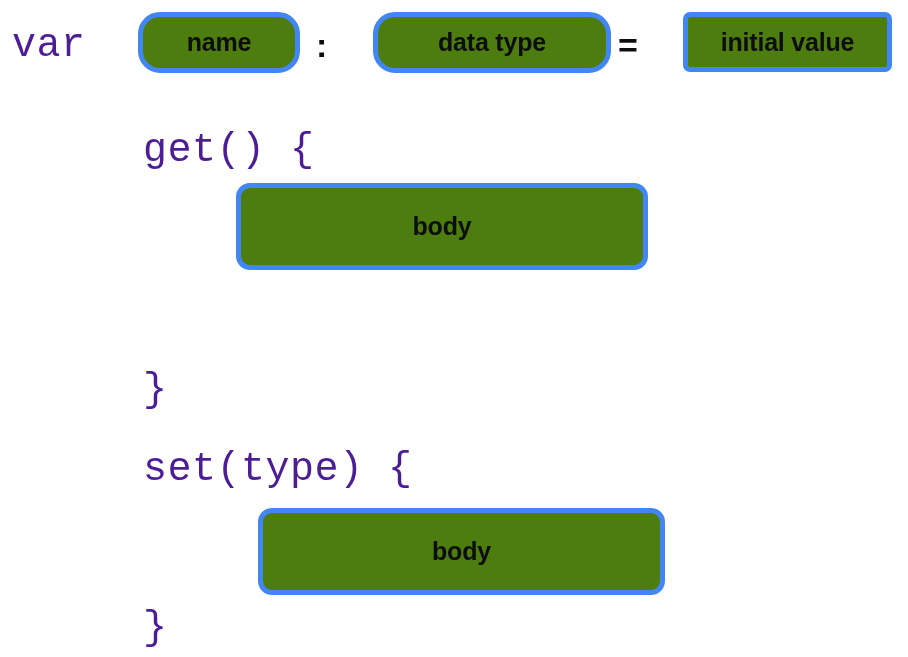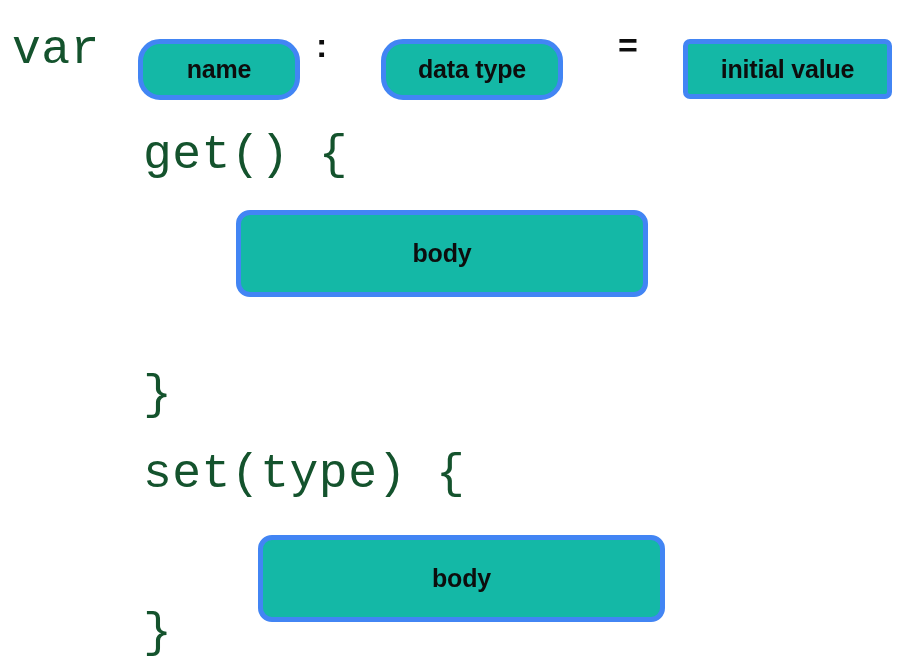--- a/index.html
+++ b/index.html
@@ -15,50 +15,49 @@
     background: #ffffff;
     overflow: hidden;
     font-family: "Liberation Sans", sans-serif;
     -webkit-font-smoothing: antialiased;
   }
 
   
   .code {
     position: absolute;
     font-family: "Liberation Mono", "DejaVu Sans Mono", monospace;
-    font-size: 48px;
+    font-size: 40px;
     font-weight: 400;
-    color: #14532d;
+    color: #4c1d95;
     white-space: pre;
     line-height: 1;
     letter-spacing: 0.5px;
   }
 
   
   .op {
     position: absolute;
     font-family: "Liberation Sans", sans-serif;
     font-weight: 700;
     font-size: 34px;
     color: #0d0d0d;
     line-height: 1;
     white-space: pre;
   }
 
   
   .slot {
     position: absolute;
     box-sizing: border-box;
-    background: #14b8a6;
+    background: #4d7c0f;
     border: 5px solid #4285f4;
     border-radius: 14px;
     display: flex;
     align-items: center;
     justify-content: center;
-    margin-top: 27px;
   }
   .slot > .slot-label {
     font-family: "Liberation Sans", sans-serif;
     font-weight: 700;
     font-size: 25px;
     color: #0d0d0d;
     letter-spacing: -0.2px;
     white-space: nowrap;
     line-height: 1;
   }
@@ -71,21 +70,21 @@
 <div id="canvas">
 
   <span class="code" style="left:12px; top:26px;">var</span>
 
   <div class="slot pill" style="left:138px; top:12px; width:162px; height:61px;">
     <span class="slot-label">name</span>
   </div>
 
   <span class="op" style="left:316px; top:28px;">:</span>
 
-  <div class="slot pill" style="left:381px; top:12px; width:182px; height:61px;">
+  <div class="slot pill" style="left:373px; top:12px; width:238px; height:61px;">
     <span class="slot-label">data type</span>
   </div>
 
   <span class="op" style="left:618px; top:28px;">=</span>
 
   <div class="slot pill" style="left:683px; top:12px; width:209px; height:60px;border-radius:7px;">
     <span class="slot-label">initial value</span>
   </div>
 
   <span class="code" style="left:143px; top:131px;">get() {</span>

